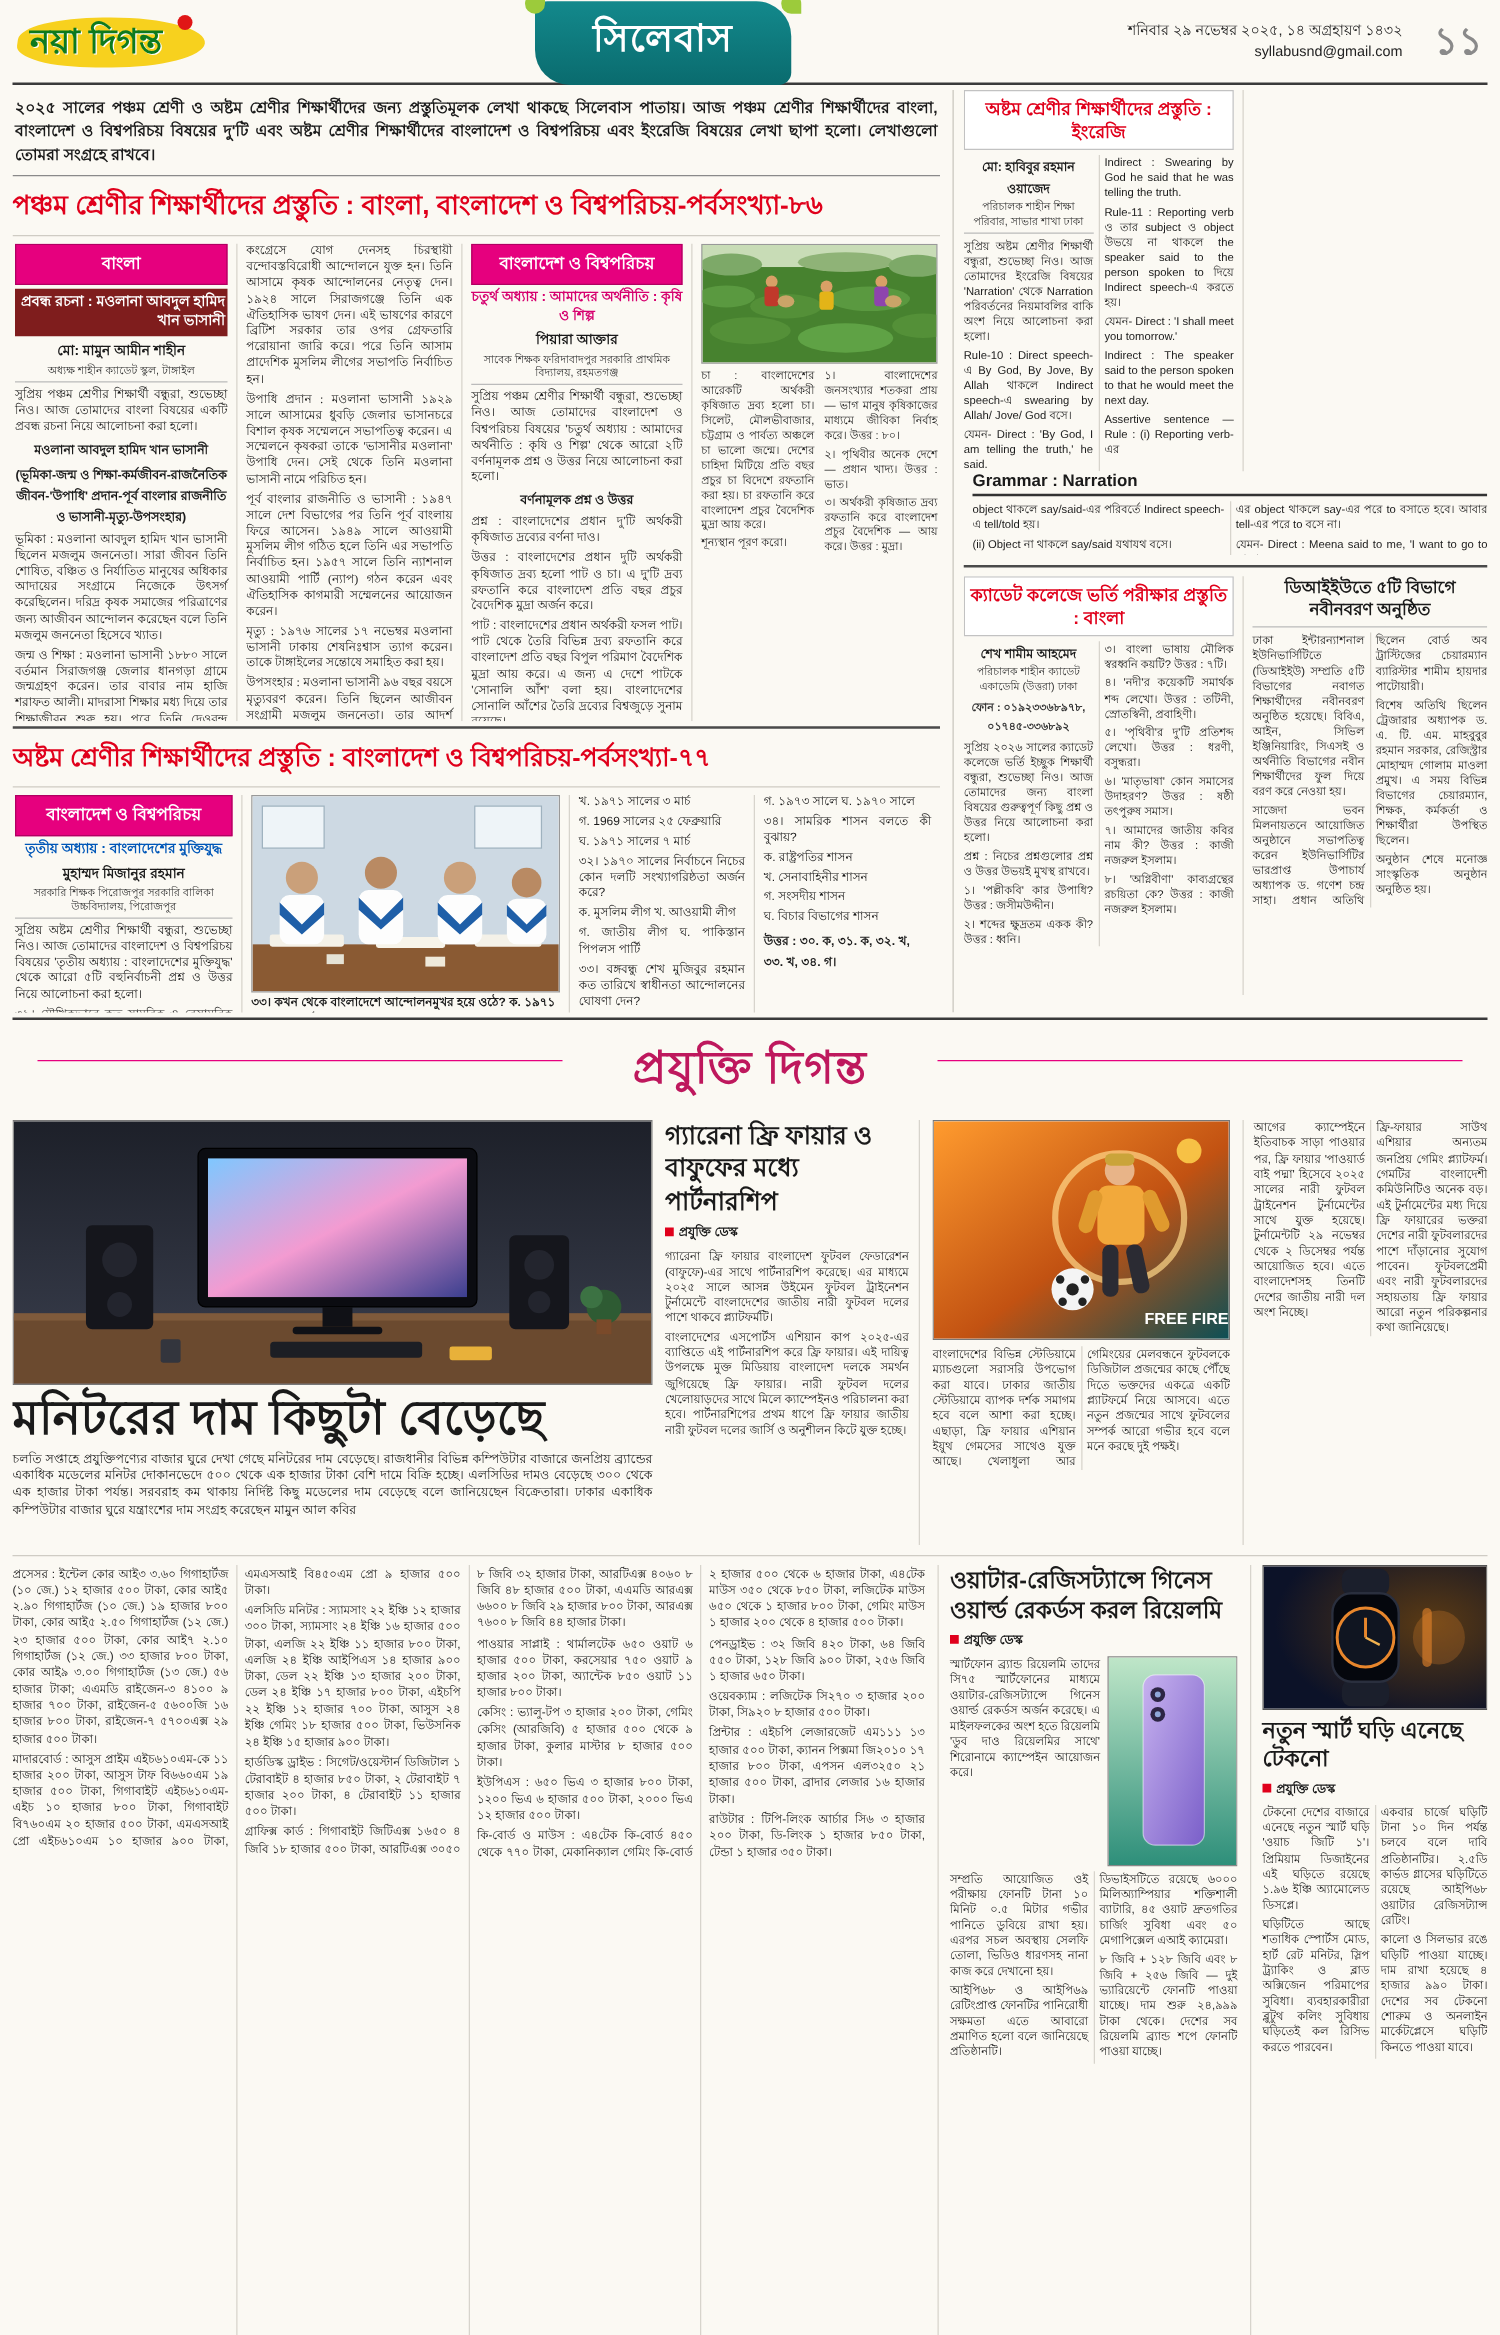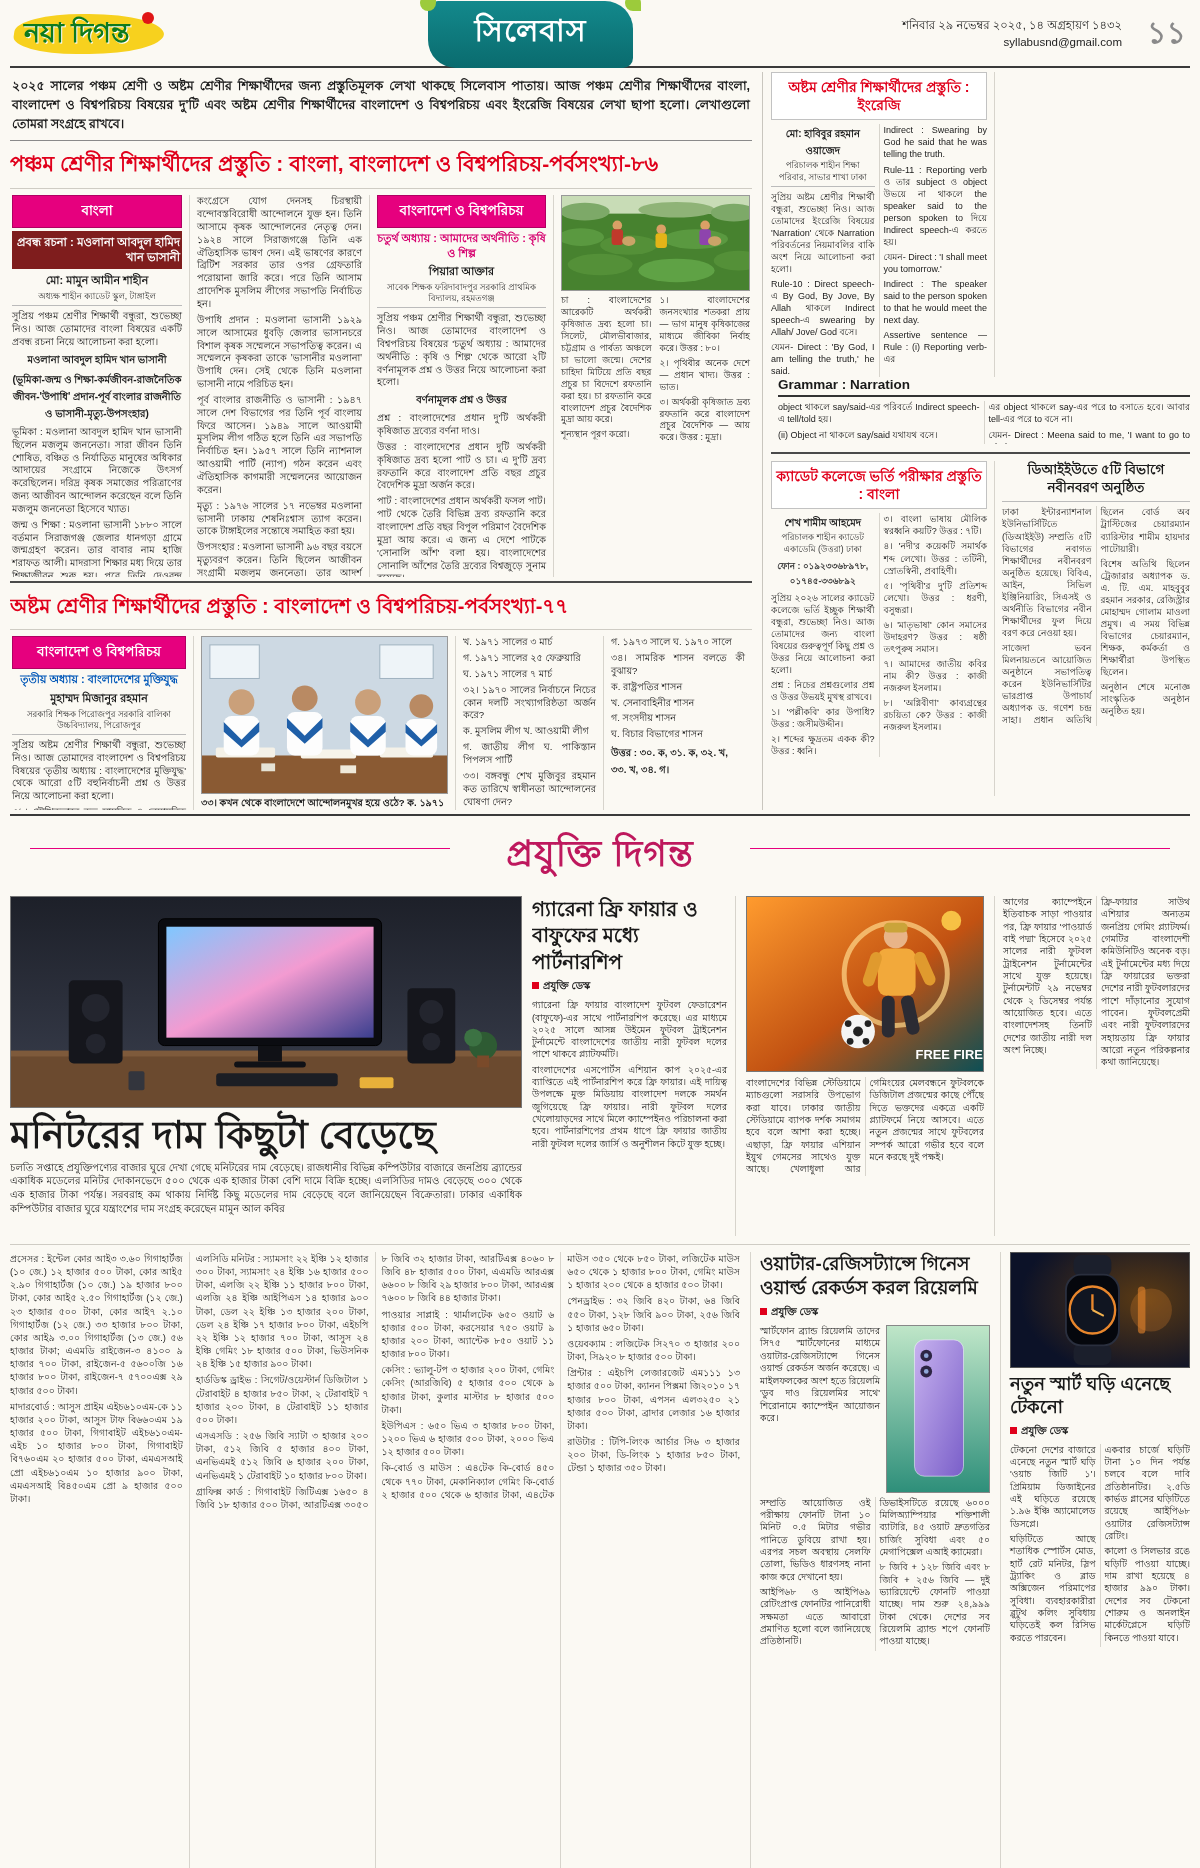--- a/index.html
+++ b/index.html
@@ -249,21 +249,21 @@
                 <path d="M206 88 L222 104 L238 88 L238 97 L222 111 L206 97 Z" fill="#1f5fa8"></path>
             </g>
             <rect x="60" y="128" width="14" height="8" fill="#e5e2d5"></rect>
             <rect x="140" y="130" width="16" height="8" fill="#efe9da"></rect>
           </svg>
           <div class="photo-caption">৩৩। কখন থেকে বাংলাদেশে আন্দোলনমুখর হয়ে ওঠে? ক. ১৯৭১ সালের ১ মার্চ</div>
         </div>
         <div class="c8col cw3">
           <div>
               <p class="para">খ. ১৯৭১ সালের ৩ মার্চ</p>
-              <p class="para">গ. ১৯৭১ সালের ২৫ ফেব্রুয়ারি</p>
+              <p class="para">গ. 1969 সালের ২৫ ফেব্রুয়ারি</p>
               <p class="para">ঘ. ১৯৭১ সালের ৭ মার্চ</p>
               <p class="para">৩২। ১৯৭০ সালের নির্বাচনে নিচের কোন দলটি সংখ্যাগরিষ্ঠতা অর্জন করে?</p>
               <p class="para">ক. মুসলিম লীগ    খ. আওয়ামী লীগ</p>
               <p class="para">গ. জাতীয় লীগ    ঘ. পাকিস্তান পিপলস পার্টি</p>
               <p class="para">৩৩। বঙ্গবন্ধু শেখ মুজিবুর রহমান কত তারিখে স্বাধীনতা আন্দোলনের ঘোষণা দেন?</p>
             </div>
         </div>
         <div class="c8col cw4">
           <div>
               <p class="para">গ. ১৯৭৩ সালে    ঘ. ১৯৭০ সালে</p>
@@ -448,21 +448,20 @@
   </div>
 
   <div class="tech-row2">
     <div class="price-wrap">
       <div class="price-cols">
         <div>
             <p class="para">প্রসেসর : ইন্টেল কোর আই৩ ৩.৬০ গিগাহার্টজ (১০ জে.) ১২ হাজার ৫০০ টাকা, কোর আই৫ ২.৯০ গিগাহার্টজ (১০ জে.) ১৯ হাজার ৮০০ টাকা, কোর আই৫ ২.৫০ গিগাহার্টজ (১২ জে.) ২৩ হাজার ৫০০ টাকা, কোর আই৭ ২.১০ গিগাহার্টজ (১২ জে.) ৩৩ হাজার ৮০০ টাকা, কোর আই৯ ৩.০০ গিগাহার্টজ (১৩ জে.) ৫৬ হাজার টাকা; এএমডি রাইজেন-৩ ৪১০০ ৯ হাজার ৭০০ টাকা, রাইজেন-৫ ৫৬০০জি ১৬ হাজার ৮০০ টাকা, রাইজেন-৭ ৫৭০০এক্স ২৯ হাজার ৫০০ টাকা।</p>
             <p class="para">মাদারবোর্ড : আসুস প্রাইম এইচ৬১০এম-কে ১১ হাজার ২০০ টাকা, আসুস টাফ বি৬৬০এম ১৯ হাজার ৫০০ টাকা, গিগাবাইট এইচ৬১০এম-এইচ ১০ হাজার ৮০০ টাকা, গিগাবাইট বি৭৬০এম ২০ হাজার ৫০০ টাকা, এমএসআই প্রো এইচ৬১০এম ১০ হাজার ৯০০ টাকা, এমএসআই বি৪৫০এম প্রো ৯ হাজার ৫০০ টাকা।</p>
             <p class="para">এলসিডি মনিটর : স্যামসাং ২২ ইঞ্চি ১২ হাজার ৩০০ টাকা, স্যামসাং ২৪ ইঞ্চি ১৬ হাজার ৫০০ টাকা, এলজি ২২ ইঞ্চি ১১ হাজার ৮০০ টাকা, এলজি ২৪ ইঞ্চি আইপিএস ১৪ হাজার ৯০০ টাকা, ডেল ২২ ইঞ্চি ১৩ হাজার ২০০ টাকা, ডেল ২৪ ইঞ্চি ১৭ হাজার ৮০০ টাকা, এইচপি ২২ ইঞ্চি ১২ হাজার ৭০০ টাকা, আসুস ২৪ ইঞ্চি গেমিং ১৮ হাজার ৫০০ টাকা, ভিউসনিক ২৪ ইঞ্চি ১৫ হাজার ৯০০ টাকা।</p>
             <p class="para">হার্ডডিস্ক ড্রাইভ : সিগেট/ওয়েস্টার্ন ডিজিটাল ১ টেরাবাইট ৪ হাজার ৮৫০ টাকা, ২ টেরাবাইট ৭ হাজার ২০০ টাকা, ৪ টেরাবাইট ১১ হাজার ৫০০ টাকা।</p>
-            <p class="para">এসএসডি : ২৫৬ জিবি স্যাটা ৩ হাজার ২০০ টাকা, ৫১২ জিবি ৫ হাজার ৪০০ টাকা, এনভিএমই ৫১২ জিবি ৬ হাজার ২০০ টাকা, এনভিএমই ১ টেরাবাইট ১০ হাজার ৮০০ টাকা।</p>
             <p class="para">গ্রাফিক্স কার্ড : গিগাবাইট জিটিএক্স ১৬৫০ ৪ জিবি ১৮ হাজার ৫০০ টাকা, আরটিএক্স ৩০৫০ ৮ জিবি ৩২ হাজার টাকা, আরটিএক্স ৪০৬০ ৮ জিবি ৪৮ হাজার ৫০০ টাকা, এএমডি আরএক্স ৬৬০০ ৮ জিবি ২৯ হাজার ৮০০ টাকা, আরএক্স ৭৬০০ ৮ জিবি ৪৪ হাজার টাকা।</p>
             <p class="para">পাওয়ার সাপ্লাই : থার্মালটেক ৬৫০ ওয়াট ৬ হাজার ৫০০ টাকা, করসেয়ার ৭৫০ ওয়াট ৯ হাজার ২০০ টাকা, অ্যান্টেক ৮৫০ ওয়াট ১১ হাজার ৮০০ টাকা।</p>
             <p class="para">কেসিং : ভ্যালু-টপ ৩ হাজার ২০০ টাকা, গেমিং কেসিং (আরজিবি) ৫ হাজার ৫০০ থেকে ৯ হাজার টাকা, কুলার মাস্টার ৮ হাজার ৫০০ টাকা।</p>
             <p class="para">ইউপিএস : ৬৫০ ভিএ ৩ হাজার ৮০০ টাকা, ১২০০ ভিএ ৬ হাজার ৫০০ টাকা, ২০০০ ভিএ ১২ হাজার ৫০০ টাকা।</p>
             <p class="para">কি-বোর্ড ও মাউস : এ৪টেক কি-বোর্ড ৪৫০ থেকে ৭৭০ টাকা, মেকানিক্যাল গেমিং কি-বোর্ড ২ হাজার ৫০০ থেকে ৬ হাজার টাকা, এ৪টেক মাউস ৩৫০ থেকে ৮৫০ টাকা, লজিটেক মাউস ৬৫০ থেকে ১ হাজার ৮০০ টাকা, গেমিং মাউস ১ হাজার ২০০ থেকে ৪ হাজার ৫০০ টাকা।</p>
             <p class="para">পেনড্রাইভ : ৩২ জিবি ৪২০ টাকা, ৬৪ জিবি ৫৫০ টাকা, ১২৮ জিবি ৯০০ টাকা, ২৫৬ জিবি ১ হাজার ৬৫০ টাকা।</p>
             <p class="para">ওয়েবক্যাম : লজিটেক সি২৭০ ৩ হাজার ২০০ টাকা, সি৯২০ ৮ হাজার ৫০০ টাকা।</p>
             <p class="para">প্রিন্টার : এইচপি লেজারজেট এম১১১ ১৩ হাজার ৫০০ টাকা, ক্যানন পিক্সমা জি২০১০ ১৭ হাজার ৮০০ টাকা, এপসন এল৩২৫০ ২১ হাজার ৫০০ টাকা, ব্রাদার লেজার ১৬ হাজার টাকা।</p>
             <p class="para">রাউটার : টিপি-লিংক আর্চার সি৬ ৩ হাজার ২০০ টাকা, ডি-লিংক ১ হাজার ৮৫০ টাকা, টেন্ডা ১ হাজার ৩৫০ টাকা।</p>
           </div>

